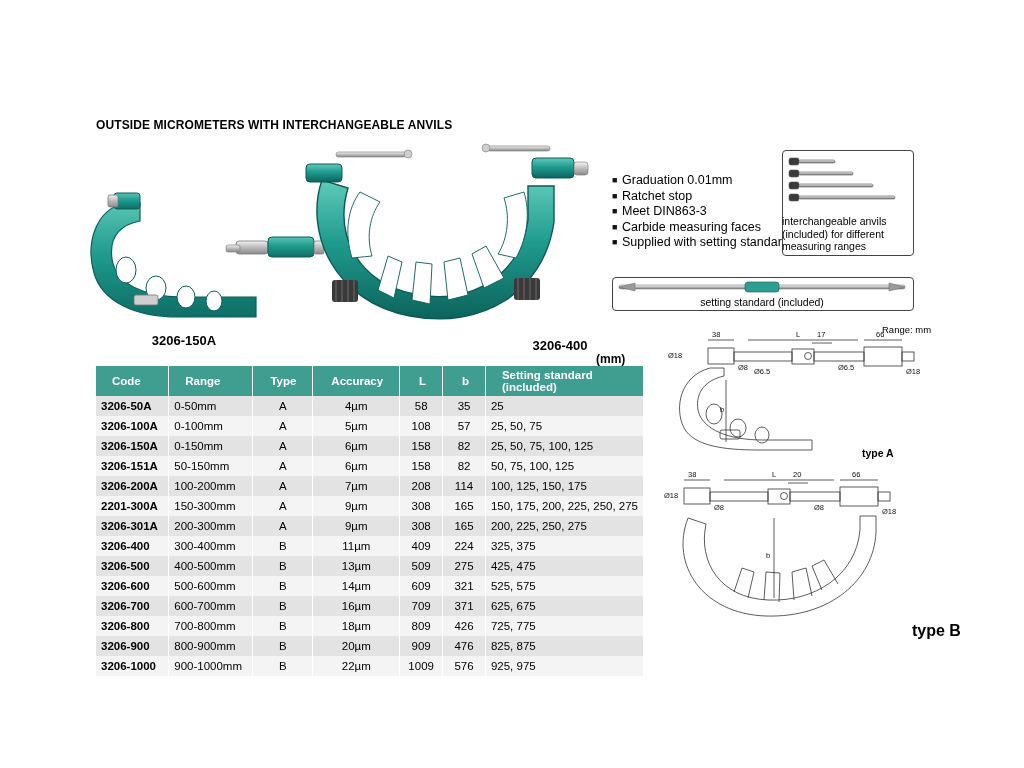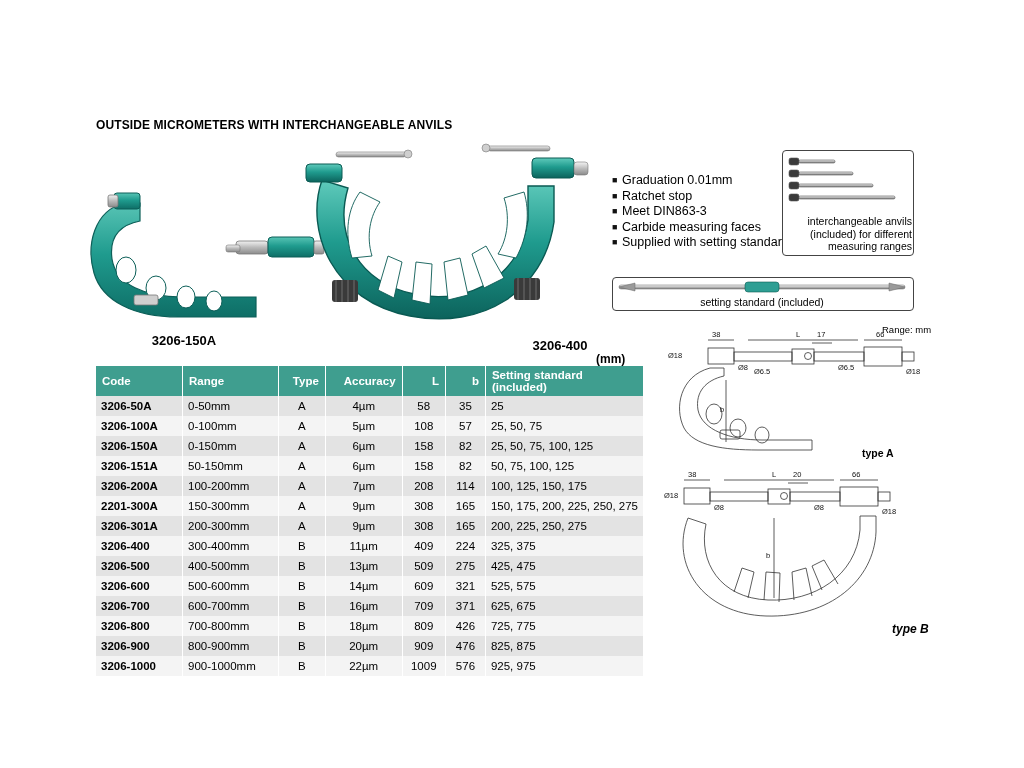--- a/index.html
+++ b/index.html
@@ -61,21 +61,21 @@
     height: 104px;
     border: 1px solid #444;
     border-radius: 4px;
     background: #fff;
   }
   .anvils-caption {
     position: absolute;
     left: 782px;
     top: 215px;
     width: 130px;
-    text-align: right;
+    text-align: left;
     font-size: 10.5px;
     line-height: 12.5px;
   }
   
   .std-box {
     position: absolute;
     left: 612px;
     top: 277px;
     width: 300px;
     height: 32px;
@@ -120,41 +120,40 @@
     font-size: 9.5px;
   }
   .type-a-lbl {
     position: absolute;
     left: 862px; top: 447px;
     font-size: 10.5px;
     font-weight: bold;
   }
   .type-b-lbl {
     position: absolute;
-    left: 892px; top: 622px;
-    font-size: 12px;
-    font-weight: bold;
-    font-style: italic;
+    left: 912px; top: 622px;
+    font-size: 16px;
+    font-weight: bold;
   }
   
   table.spec {
     position: absolute;
     left: 96px;
     top: 366px;
     border-collapse: collapse;
     font-size: 11.5px;
     width: 548px;
   }
   table.spec th {
     background: #3f9e8f;
     color: #ffffff;
     font-size: 11.5px;
     font-weight: bold;
     text-align: left;
-    padding: 3px 6px;
+    padding: 3px 16px;
     border-right: 1px solid #ffffff;
     height: 16px;
   }
   table.spec th.c { text-align: right; }
   table.spec td {
     padding: 2px 5px;
     height: 16px;
     border-right: 1px solid #ffffff;
     white-space: nowrap;
   }

